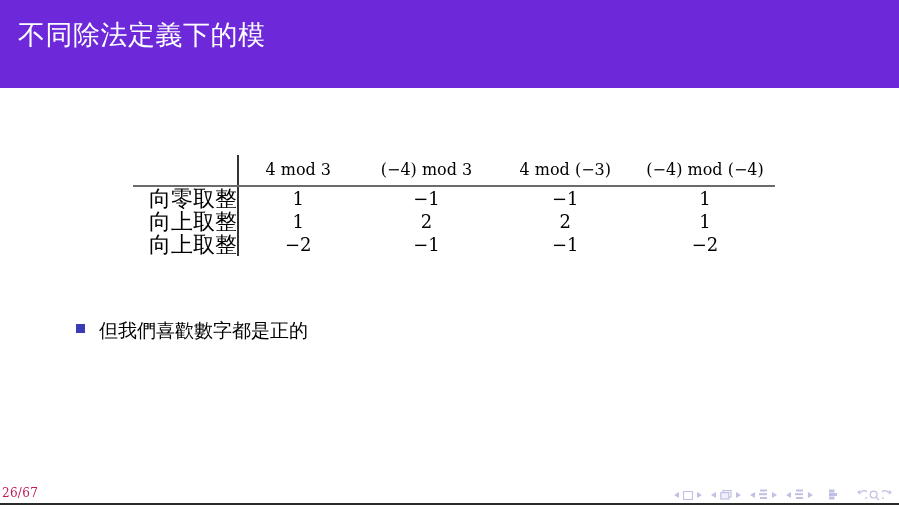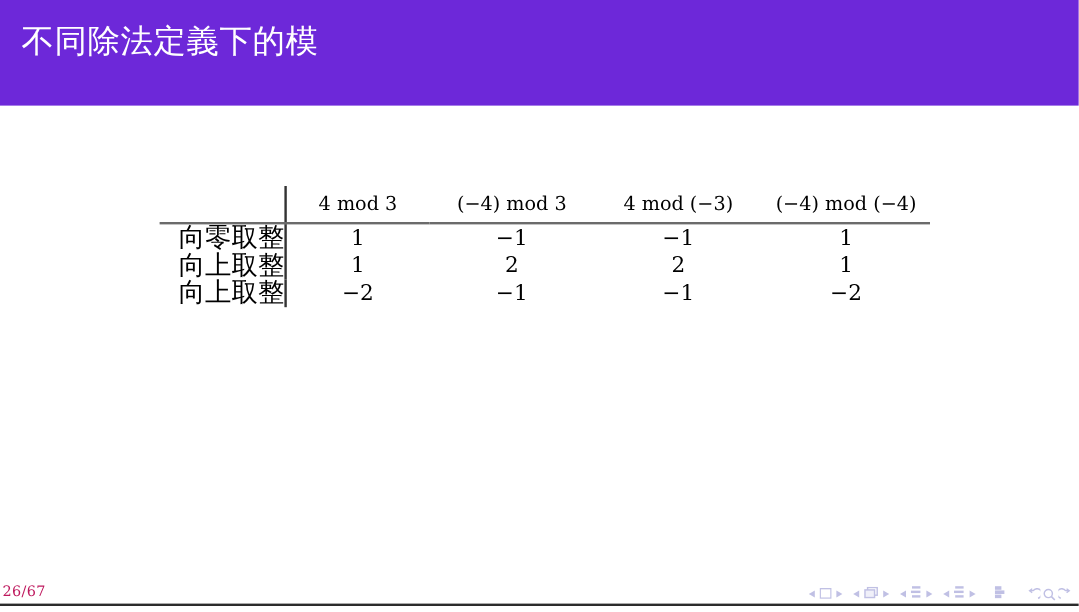--- a/index.html
+++ b/index.html
@@ -246,20 +246,24 @@
         <td class="cell">−2</td>
         <td class="cell">−1</td>
         <td class="cell">−1</td>
         <td class="cell">−2</td>
       </tr>
     </tbody>
   </table>
 </div>
 
 <div id="bullet-list">
+  <div class="bullet-item">
+    <span class="bullet-marker"></span>
+    <span class="bullet-text"><span>但我們喜歡數字都是正的</span></span>
+  </div>
 </div>
 
 <div id="footer-rule"></div>
 <div id="page-number">26/67</div>
 
 <div id="nav-bar">
 
   <div class="nav-group">
     <span class="nav-tri left"></span>
     <span class="nav-icon">

